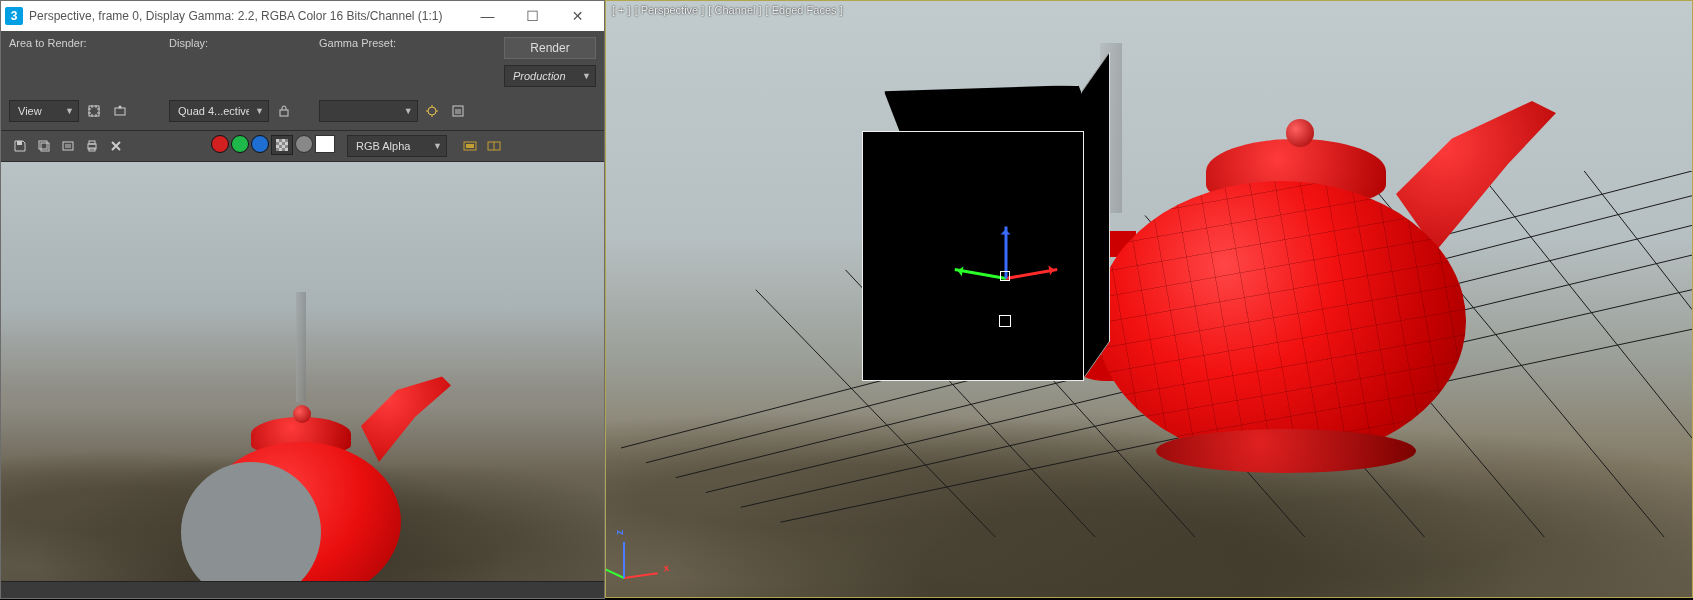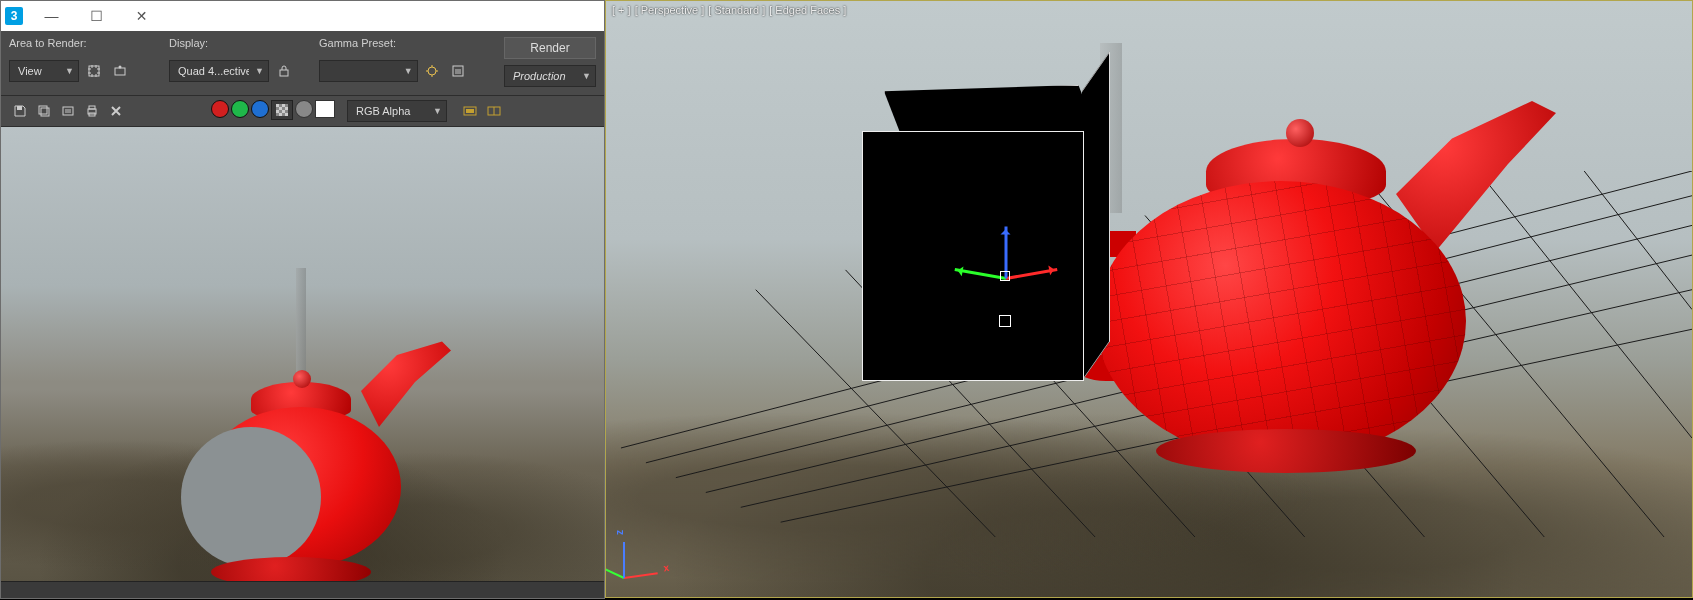--- a/index.html
+++ b/index.html
@@ -8,21 +8,21 @@
   
   .render-window { width: 605px; height: 599px; background: #4a4a4a; border: 1px solid #6d6d6d; display: flex; flex-direction: column; position: relative; }
   .titlebar { height: 30px; background: #fff; display: flex; align-items: center; padding: 0 4px; color: #555; font-size: 12px; }
   .titlebar .app-icon { width: 18px; height: 18px; background: #009fe3; color: #fff; display:flex; align-items:center; justify-content:center; font-weight: bold; font-size: 12px; border-radius: 2px; margin-right: 6px; }
   .titlebar .title-text { flex: 1; white-space: nowrap; overflow: hidden; text-overflow: ellipsis; }
   .titlebar .win-btn { width: 45px; height: 30px; display:flex; align-items:center; justify-content:center; font-size: 14px; color:#555; cursor:pointer; }
 
   .toolbar-zone { background:#4a4a4a; padding: 6px 8px 8px 8px; display:flex; gap: 10px; font-size: 11px; color:#d0d0d0; border-bottom:1px solid #2d2d2d; }
   .tb-col { display:flex; flex-direction:column; gap:4px; }
   .tb-label { font-size: 11px; color:#d0d0d0; margin-bottom:7px;}
-  .tb-row { display:flex; align-items:flex-start; gap:4px; }
+  .tb-row { display:flex; align-items:flex-start; gap:4px;margin-top:40px; }
   .dropdown { height:22px; background:#3c3c3c; border:1px solid #2a2a2a; color:#ddd; font-size:11px; display:flex; align-items:center; padding:0 4px 0 8px; gap:6px; cursor:pointer; min-width: 60px; position:relative;}
   .dropdown .dd-text { flex:1; white-space:nowrap; overflow:hidden; }
   .dropdown .dd-arrow { font-size:9px; color:#bbb;}
   .icon-btn { width:22px; height:22px; background:#4a4a4a; border:1px solid transparent; display:flex; align-items:center; justify-content:center; color:#ccc; font-size:14px; cursor:pointer; }
   .render-btn { width:92px; height:22px; background:#555; border:1px solid #666; color:#ddd; font-size:12px; display:flex; align-items:center; justify-content:center; cursor:pointer; }
   .prod-dd { width:92px;font-style:italic;}
 
   .toolbar2 { background:#4a4a4a; padding:4px 8px; display:flex; align-items:center; gap:4px; border-bottom:1px solid #2d2d2d;}
   .tb2-left { display:flex; gap:2px; align-items:center;}
   .tb2-center { display:flex; gap:2px; margin-left:80px;}
@@ -97,20 +97,21 @@
      radial-gradient(ellipse at 70% 75%, rgba(60,54,40,.5) 0 14%, transparent 40%),
      radial-gradient(ellipse at 45% 90%, rgba(50,45,33,.6) 0 20%, transparent 50%);}
 </style>
 </head>
 <body>
 
 <div class="render-window">
 
   <div class="titlebar">
     <div class="app-icon">3</div>
+    <div class="title-text">Perspective, frame 0, Display Gamma: 2.2, RGBA Color 16 Bits/Channel (1:1)</div>
     <div class="win-btn">—</div>
     <div class="win-btn">☐</div>
     <div class="win-btn close">✕</div>
   </div>
 
   <div class="toolbar-zone">
     <div class="tb-col" style="width:150px">
       <div class="tb-label">Area to Render:</div>
       <div class="tb-row">
         <div class="dropdown" style="width:70px">
@@ -308,21 +309,21 @@
     <div class="axis x"></div>
     <div class="axis y"></div>
     <div class="axis z"></div>
     <div class="origin"></div>
     <div class="sel"></div>
   </div>
 
   <div class="vp-labels">
     <span>[ + ]</span>
     <span>[ Perspective ]</span>
-    <span>[ Standard ]</span>
+    <span>[ Channel ]</span>
     <span>[ Edged Faces ]</span>
   </div>
 
   <div class="corner-gizmo">
     <div class="ax cx" data-l="x"></div>
     <div class="ax cy" data-l="y"></div>
     <div class="ax cz" data-l="z"></div>
   </div>
 </div>
 

